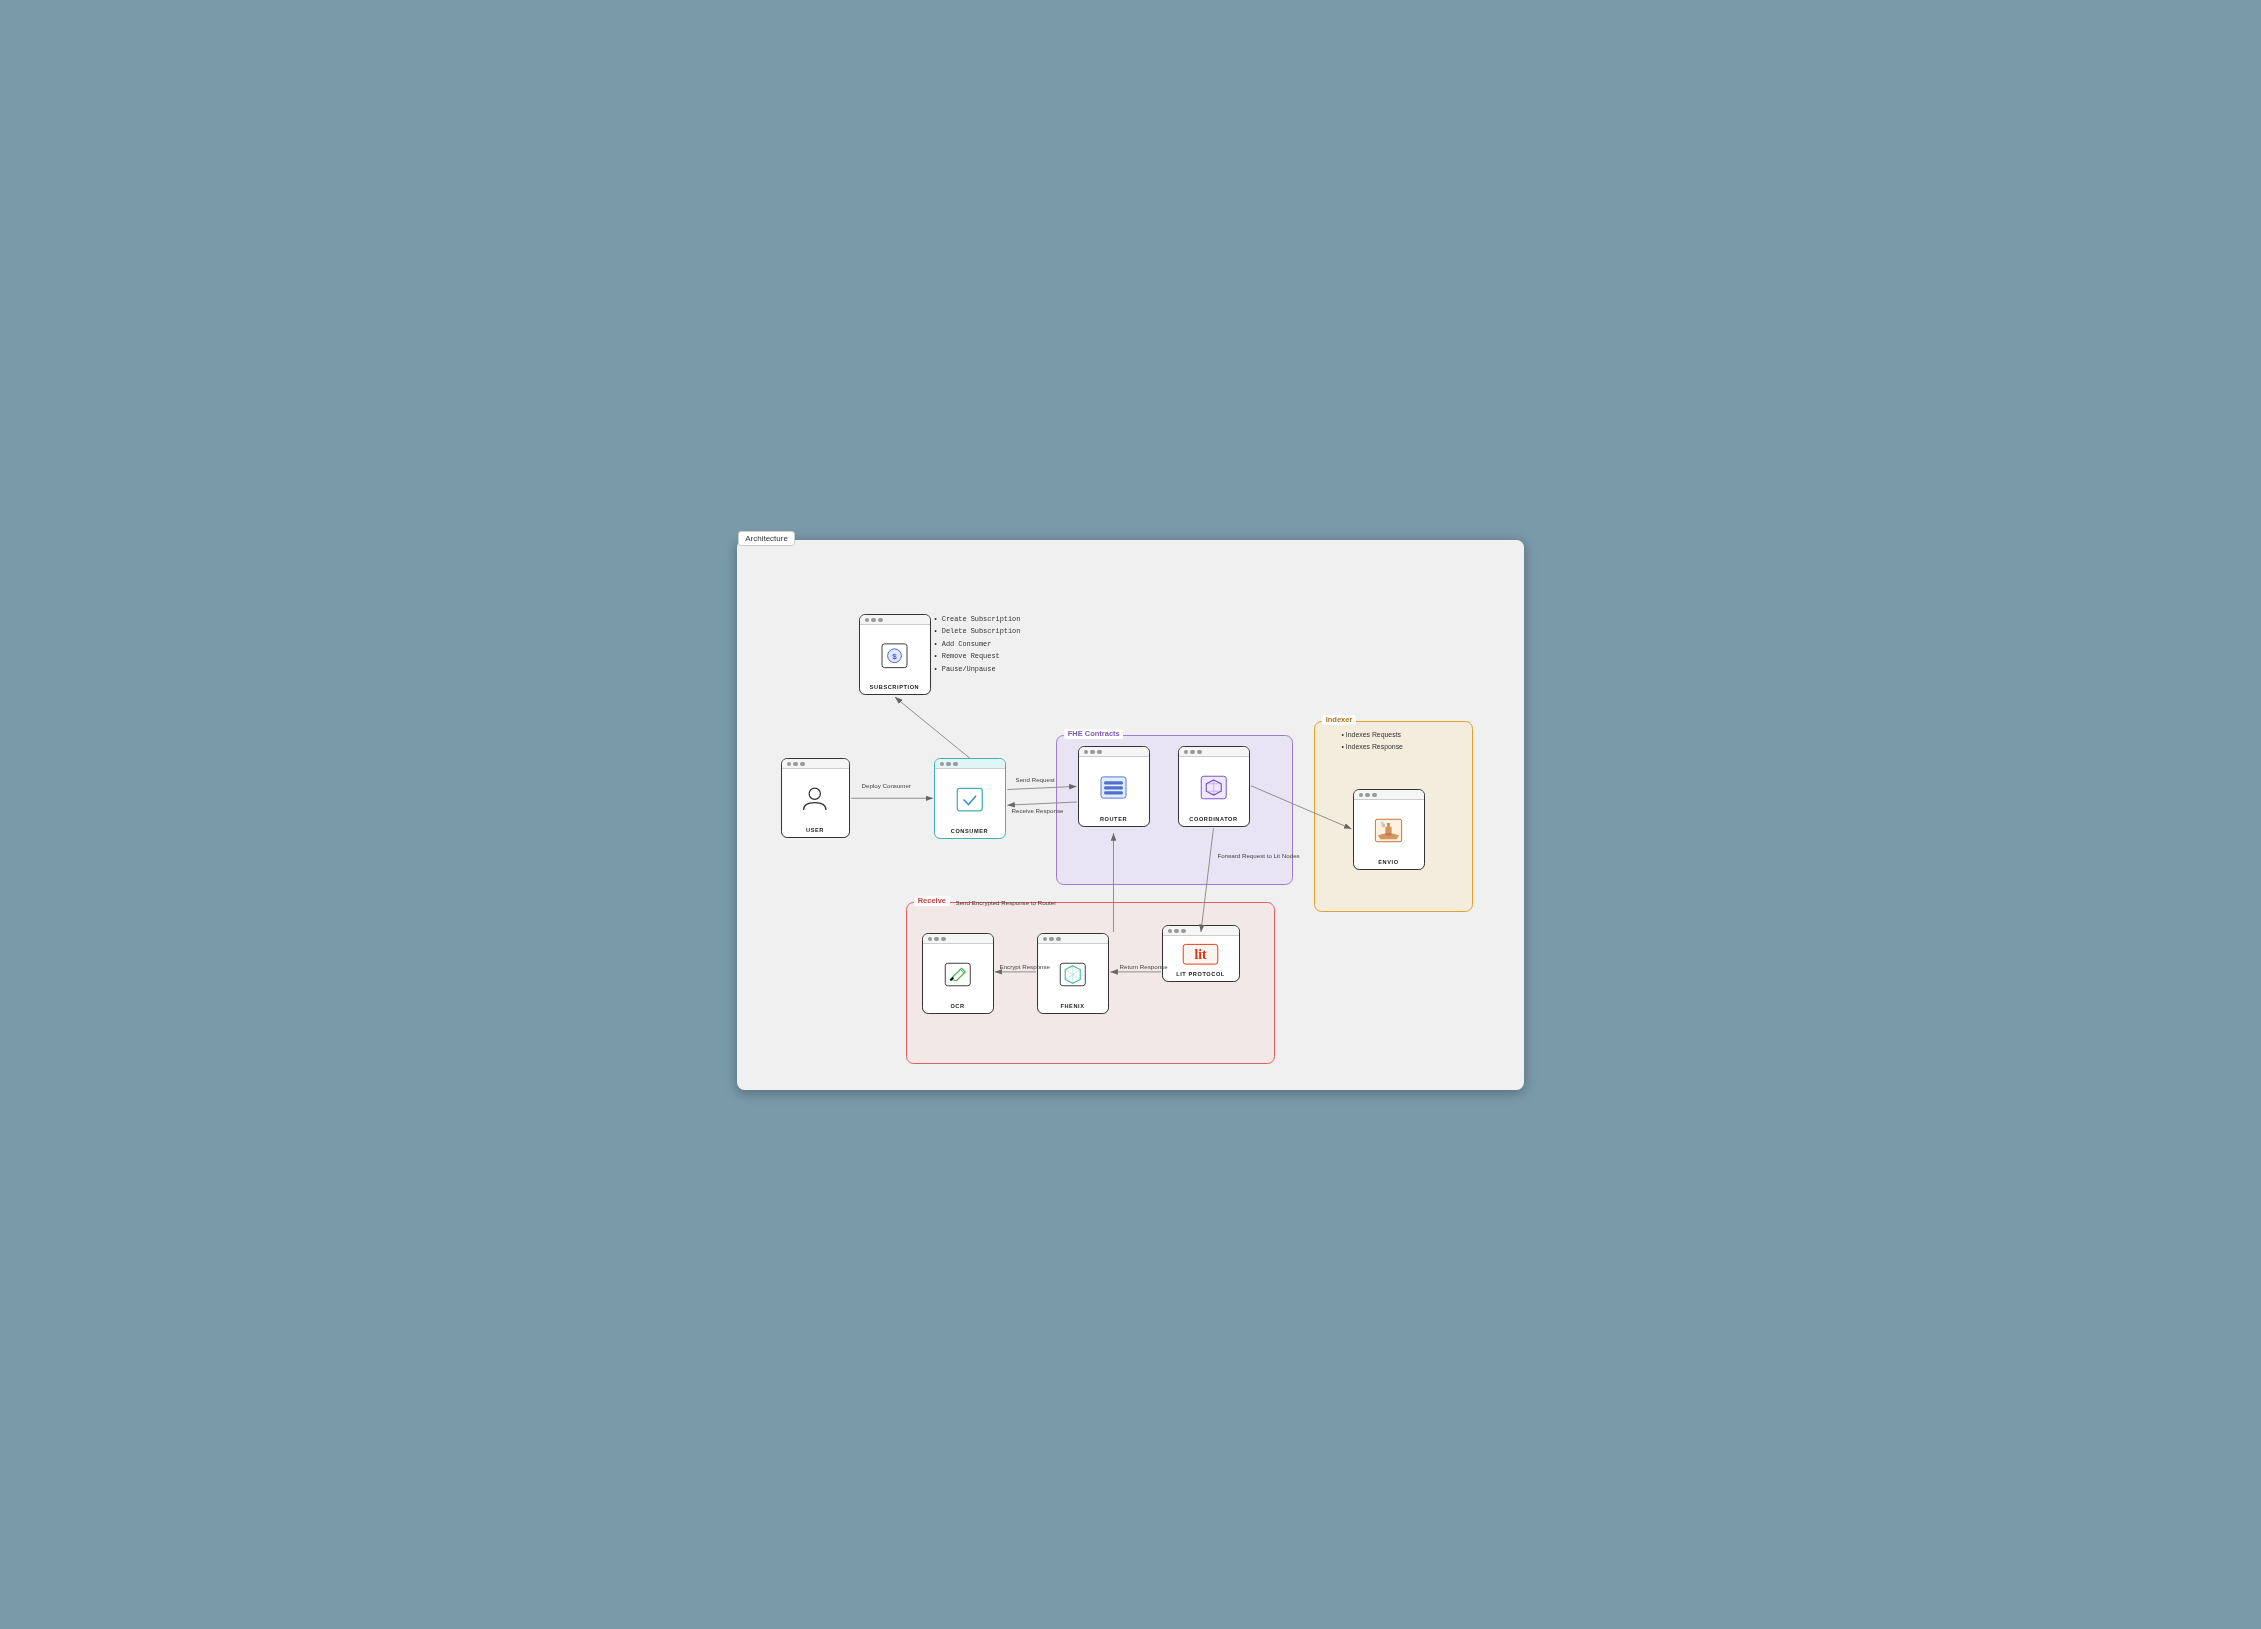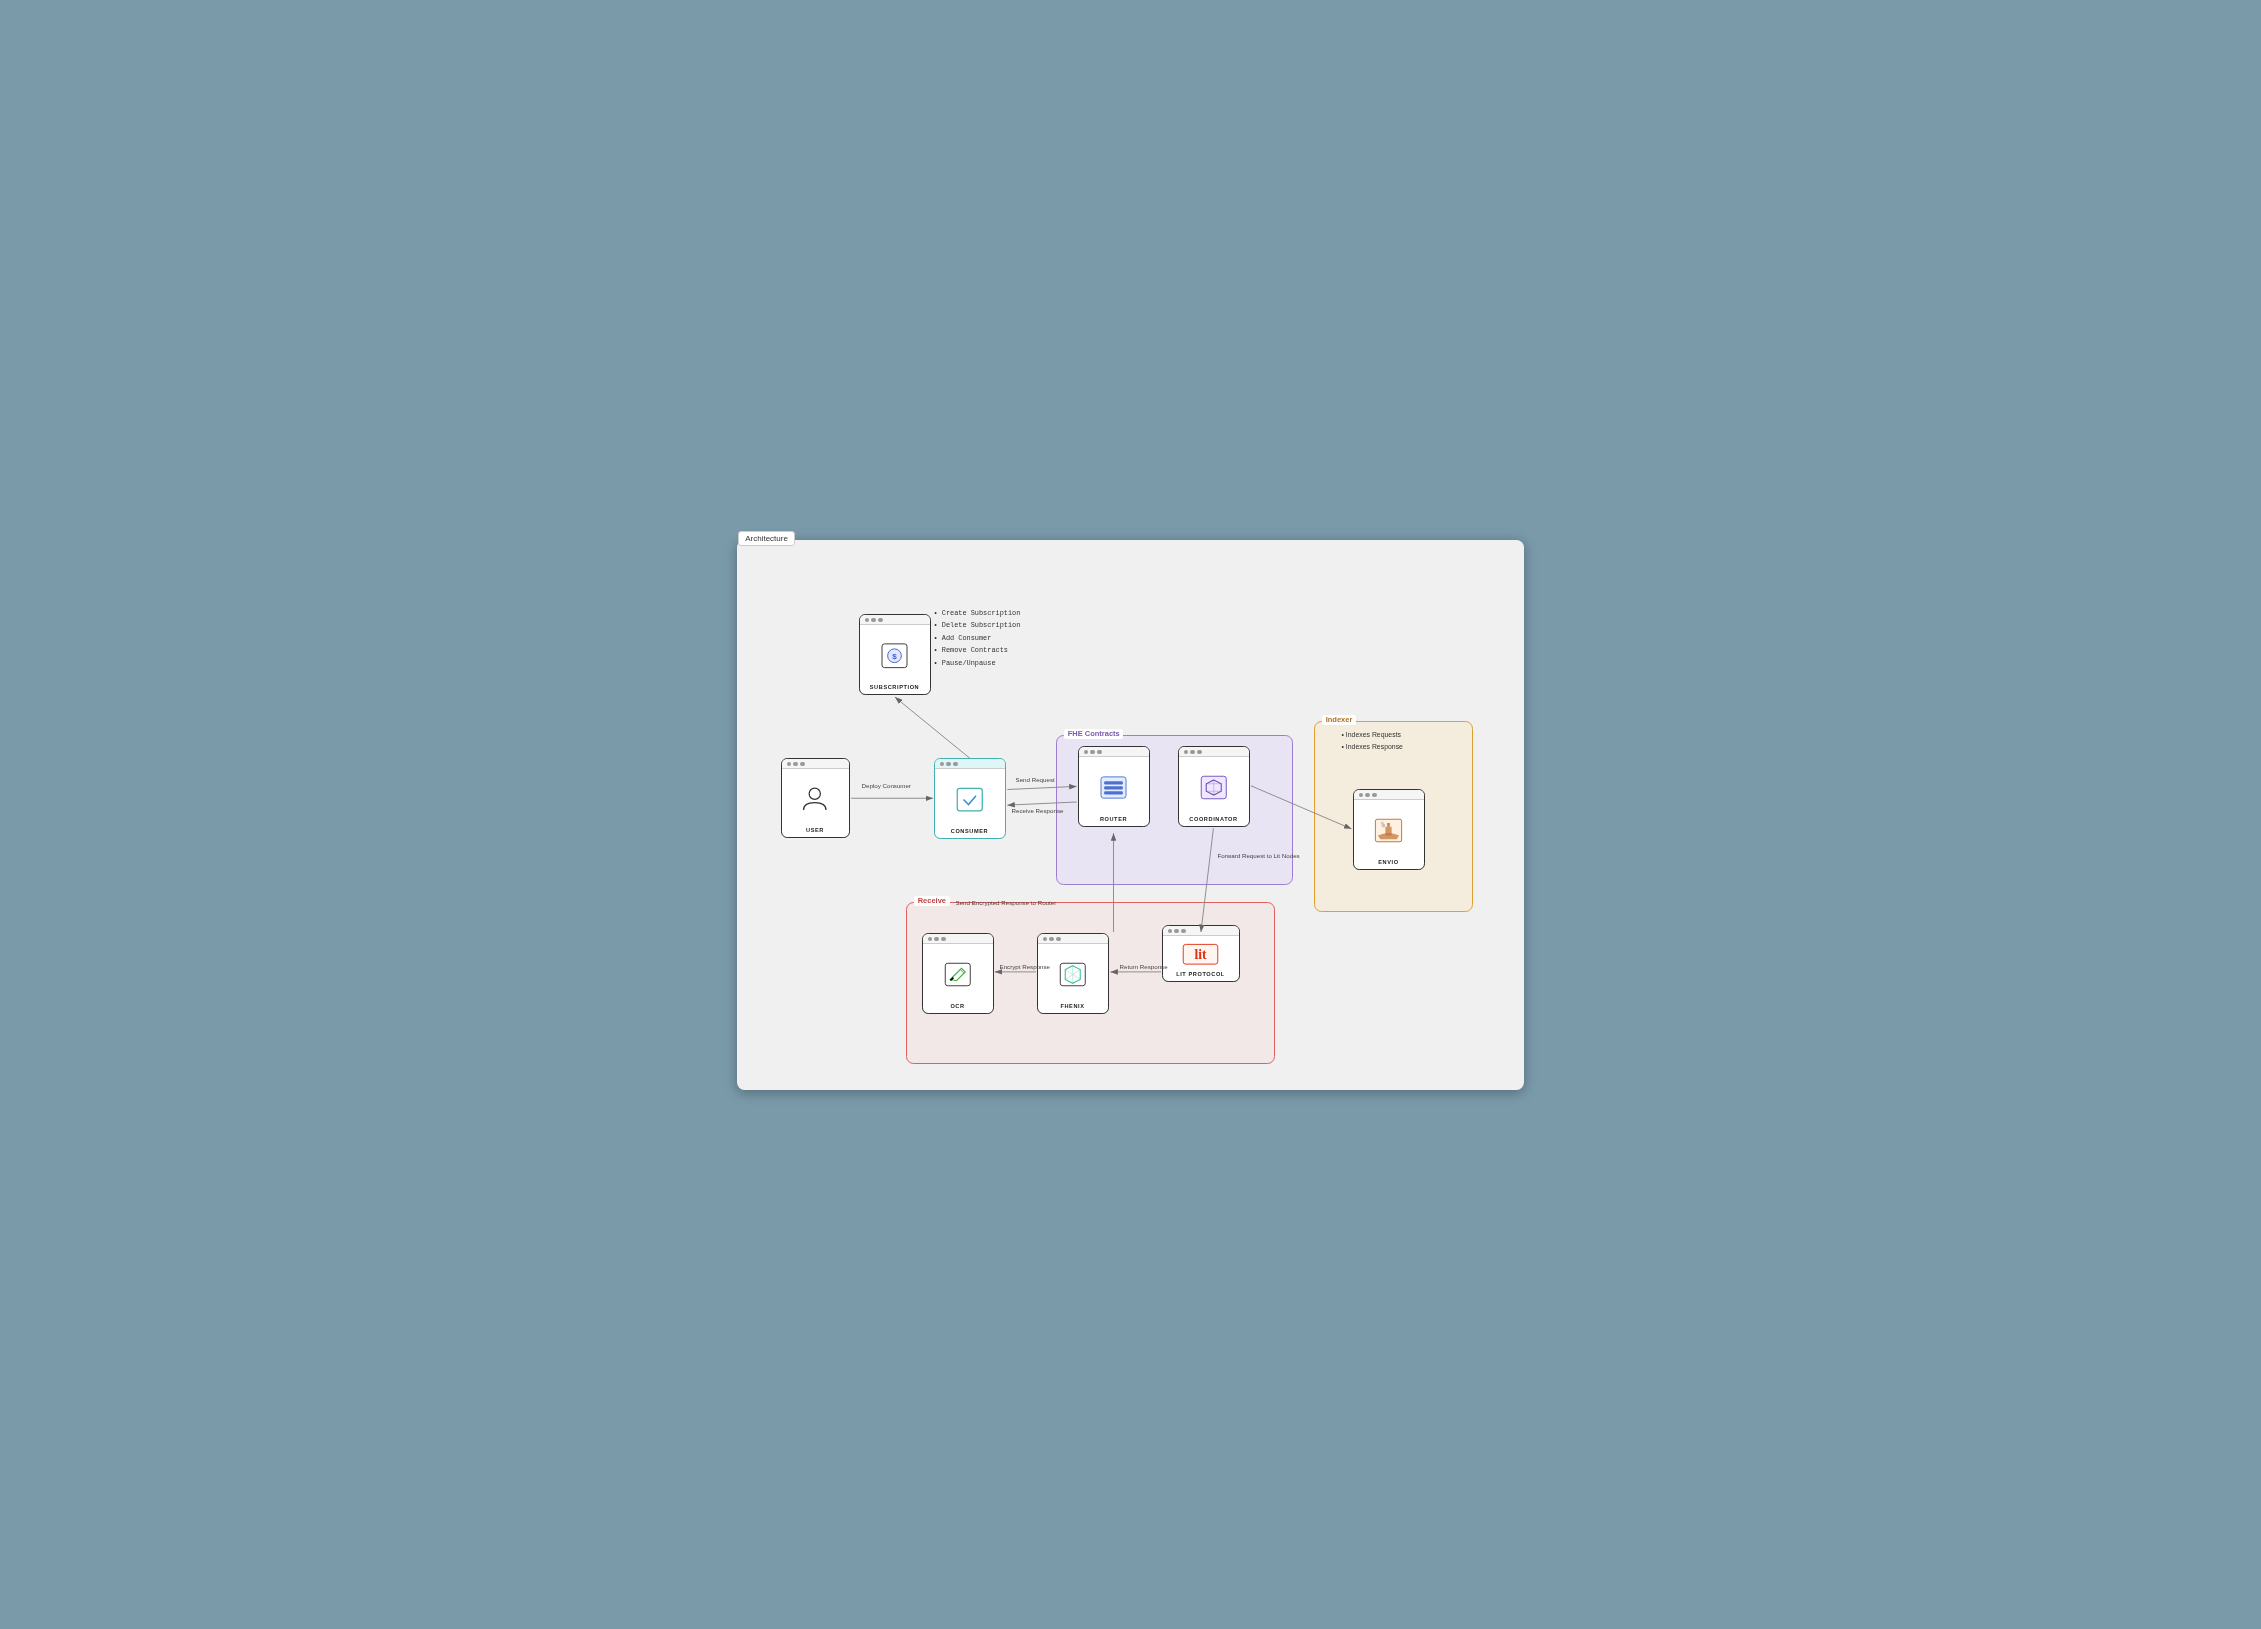--- a/index.html
+++ b/index.html
@@ -143,21 +143,21 @@
     .arrows-svg {
       position: absolute;
       top: 0; left: 0;
       width: 100%; height: 100%;
       pointer-events: none;
     }
 
     
     .sub-list {
       position: absolute;
-      top: 55px; left: 184px;
+      top: 61px; left: 184px;
       font-size: 6.9px;
       line-height: 1.8;
       color: #333;
       font-family: 'Courier New', monospace;
     }
 
     
     .indexer-list {
       position: absolute;
       top: 177px; left: 592px;
@@ -184,21 +184,21 @@
     </div>
 
     <div class="group-box oracle-group">
       <span class="group-label">Receive</span>
     </div>
 
     <div class="sub-list">
       <div>• Create Subscription</div>
       <div>• Delete Subscription</div>
       <div>• Add Consumer</div>
-      <div>• Remove Contracts</div>
+      <div>• Remove Request</div>
       <div>• Pause/Unpause</div>
     </div>
 
     <div class="indexer-list">
       <div>• Indexes Requests</div>
       <div>• Indexes Response</div>
     </div>
 
     <div class="comp-box" style="top:206px;left:31px;width:69px;height:80px;">
       <div class="comp-header">

